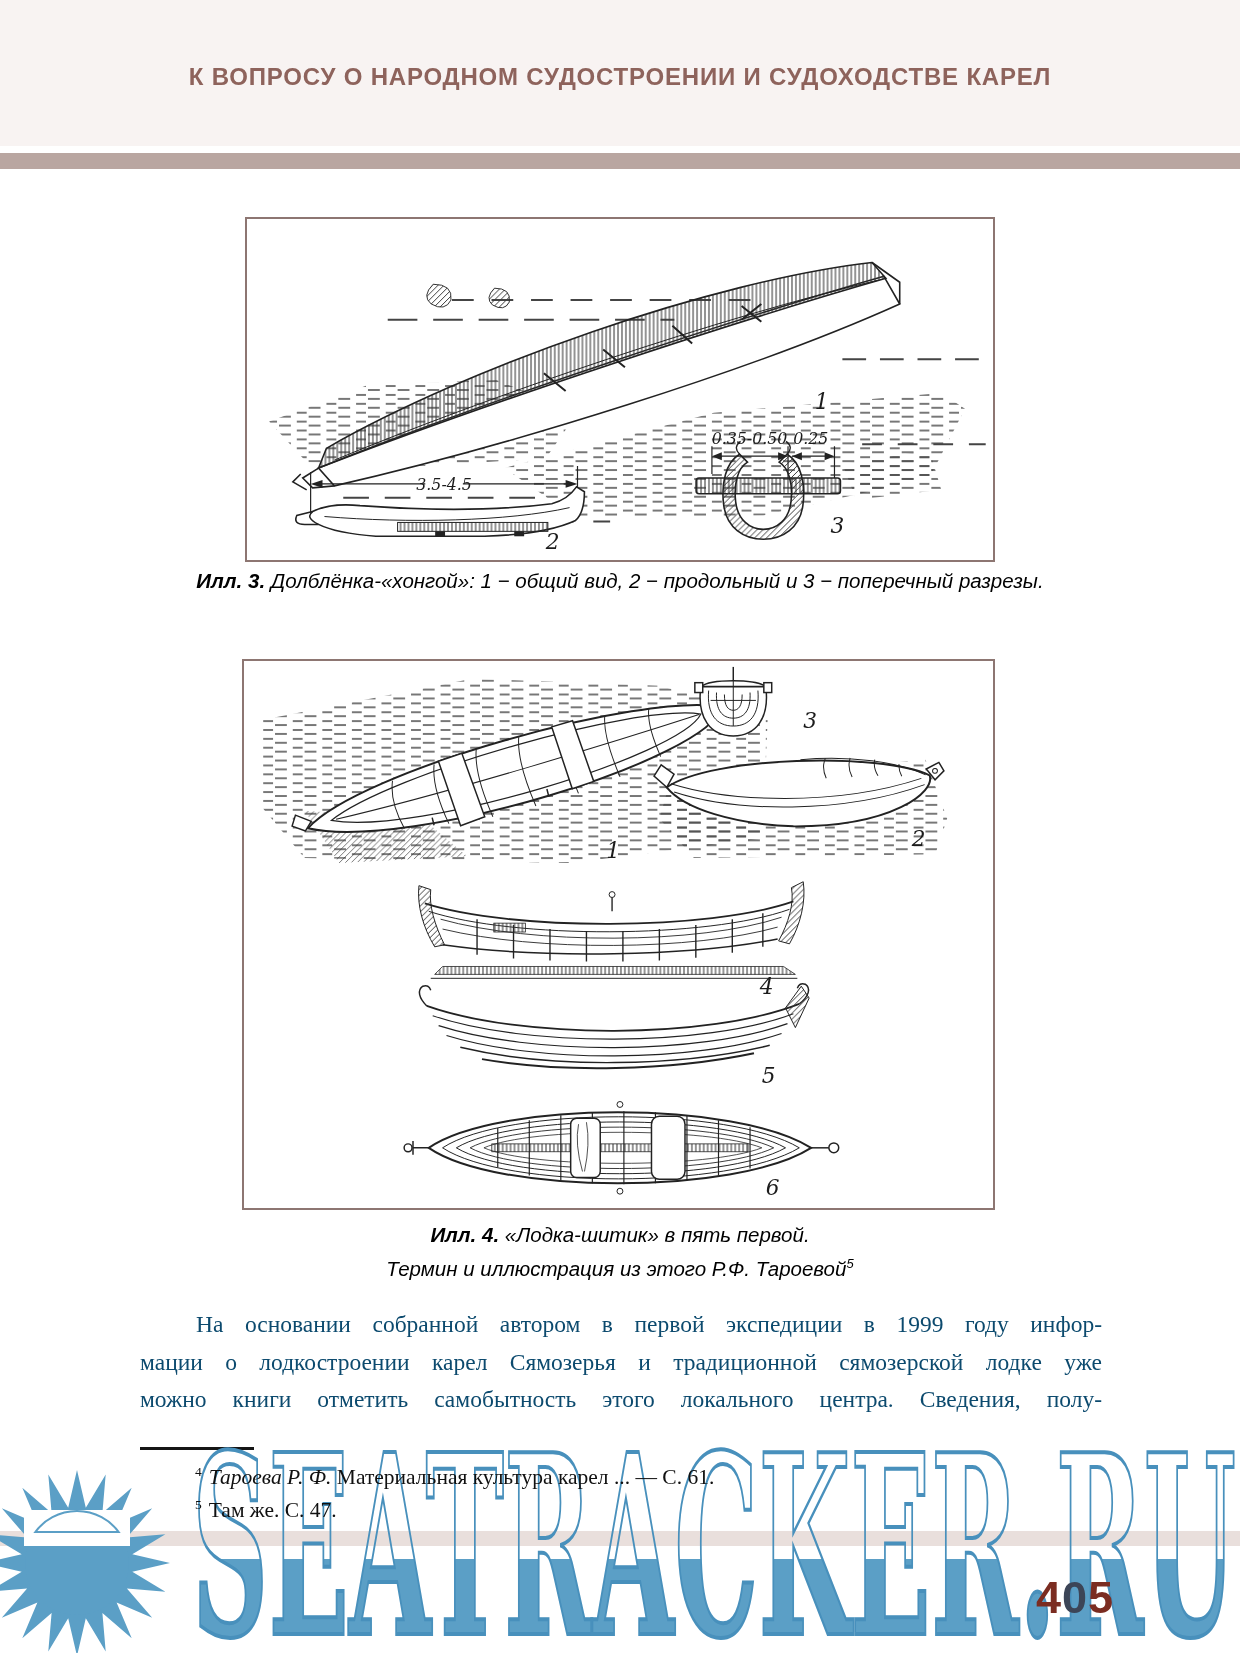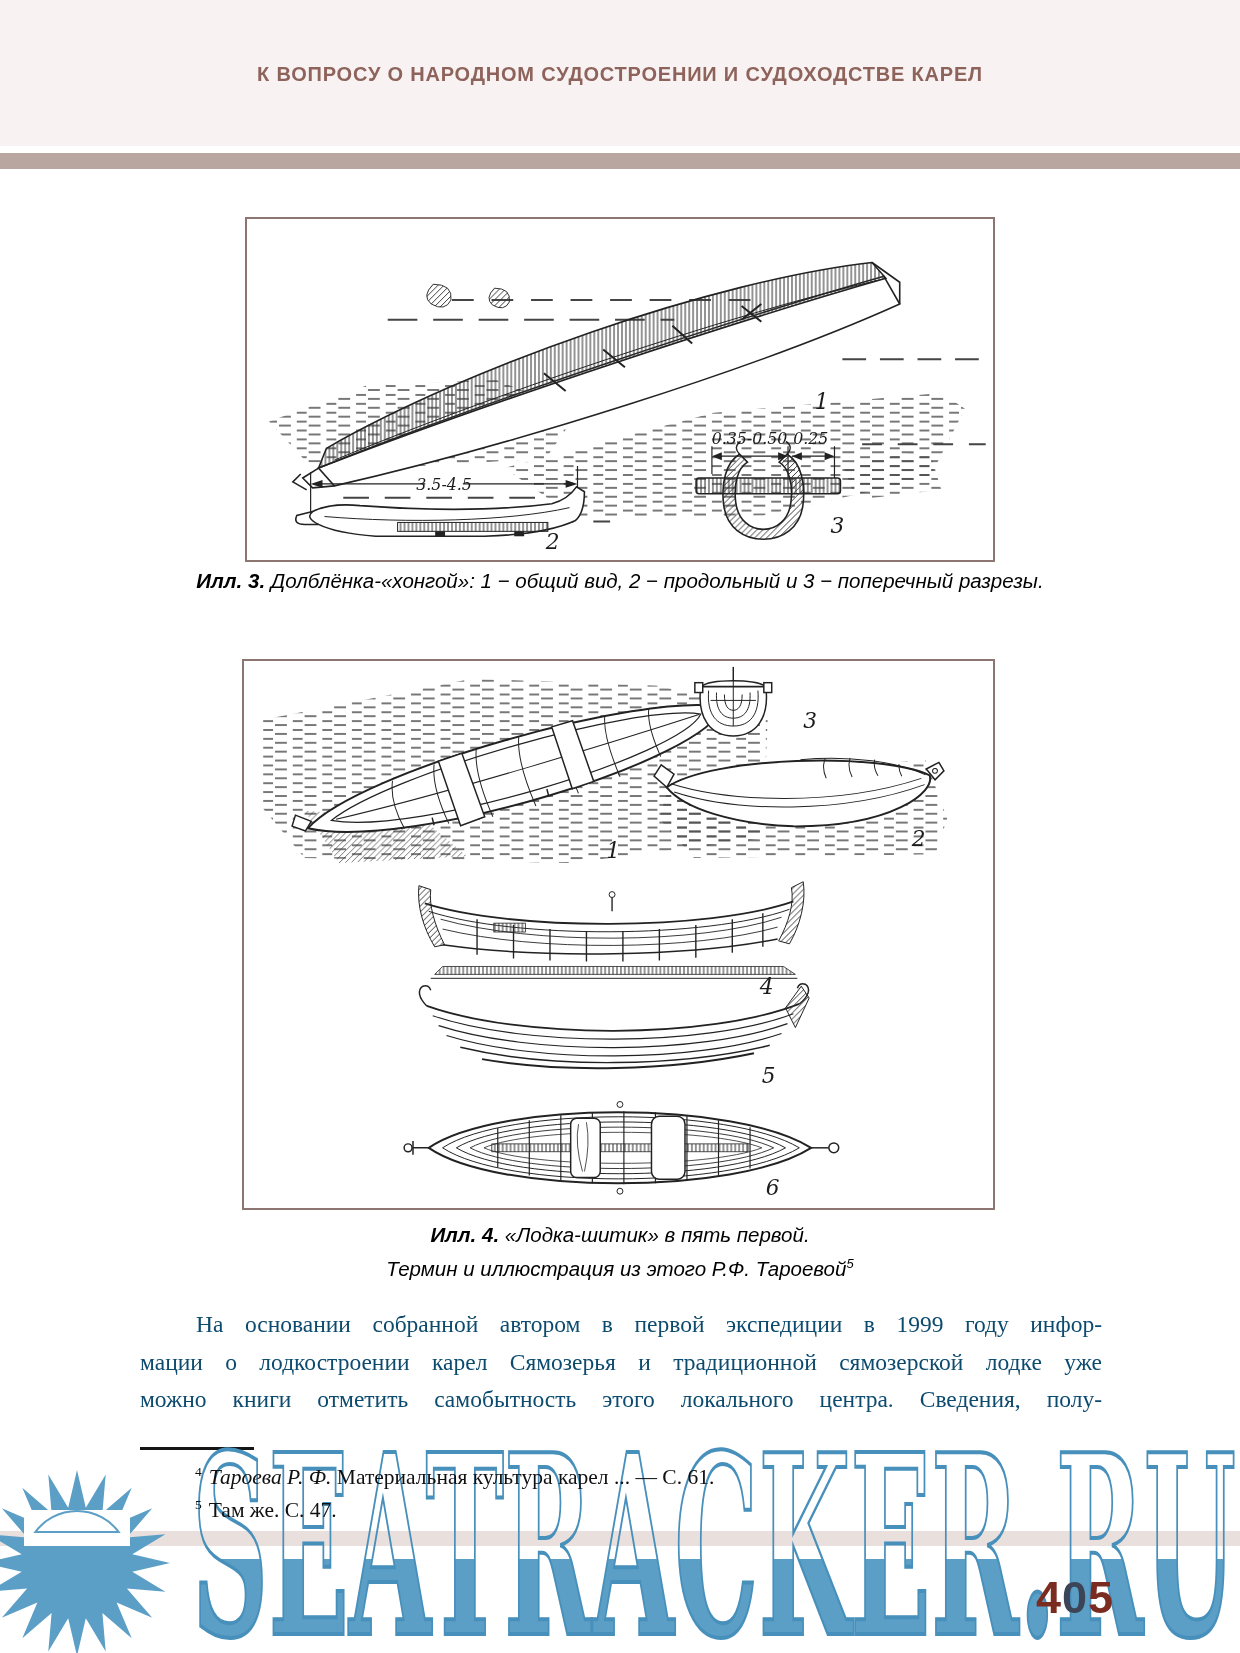--- a/index.html
+++ b/index.html
@@ -1,20 +1,20 @@
 <!DOCTYPE html>
 <html><head>
 <meta charset="utf-8">
 <style>
   html,body{margin:0;padding:0;background:#fff;}
   .page{position:relative;width:1240px;height:1653px;background:#ffffff;overflow:hidden;
         font-family:"Liberation Serif",serif;}
   .band{position:absolute;left:0;top:0;width:100%;height:146px;background:#f8f3f2;}
   .header-title{position:absolute;left:0;top:63px;width:100%;text-align:center;
-        font-family:"Liberation Sans",sans-serif;font-weight:bold;font-size:20px;
+        font-family:"Liberation Sans",sans-serif;font-weight:bold;font-size:24px;
         letter-spacing:.8px;color:#8e635c;}
   .divider-bar{position:absolute;left:0;top:153px;width:100%;height:16px;background:#b9a6a1;}
   .figbox{position:absolute;background:#fff;border:2px solid #8d7672;}
   #figbox3{left:245px;top:217px;width:746px;height:341px;}
   #figbox4{left:242px;top:659px;width:749px;height:547px;}
   .caption{position:absolute;left:70px;width:1100px;text-align:center;
         font-family:"Liberation Sans",sans-serif;font-style:italic;font-size:20.5px;
         line-height:29px;color:#000000;}
   .caption b{font-weight:700;}
   .caption sup{font-size:13px;}

